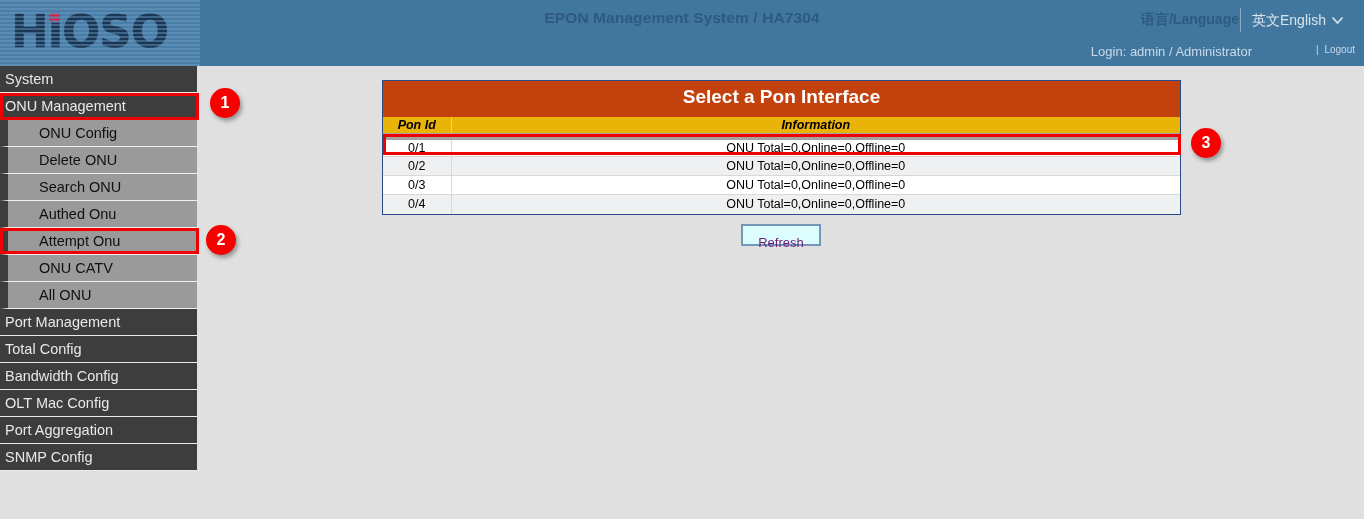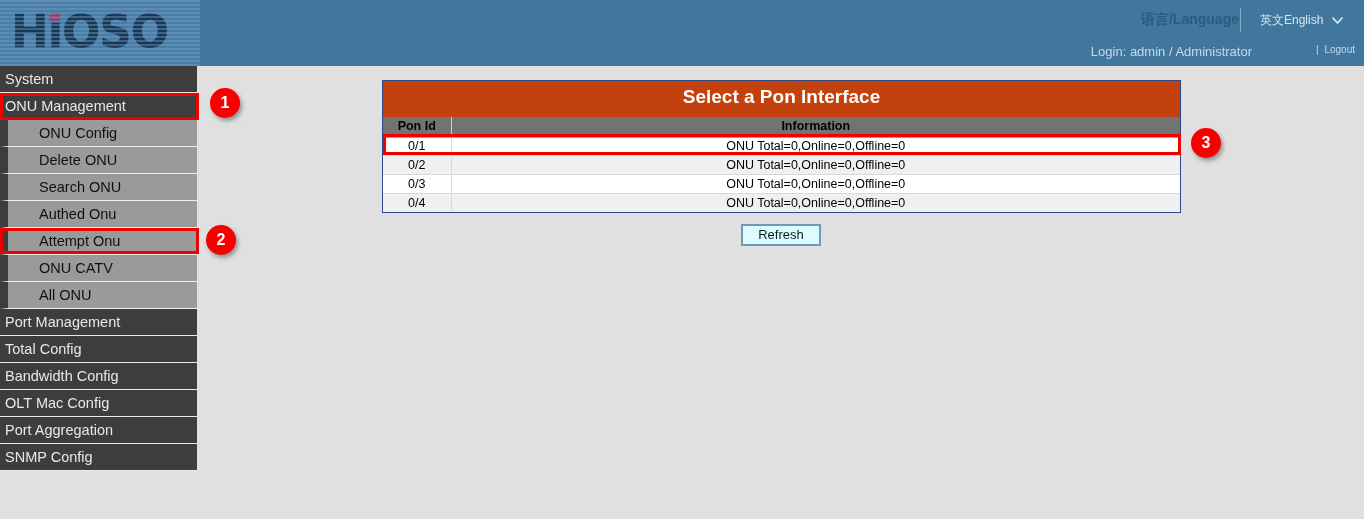--- a/index.html
+++ b/index.html
@@ -85,23 +85,23 @@
     color: #2e5a80;
   }
   #lang-select {
     position: absolute;
     right: 10px; top: 8px;
     width: 114px; height: 24px;
     border: none;
     border-left: 1px solid #8aaac6;
     background: transparent;
     color: #d8e4ee;
-    font-size: 12px;
+    font-size: 14px;
     font-family: "Liberation Sans", sans-serif;
-    padding-left: 19px;
+    padding-left: 11px;
     line-height: 24px;
     cursor: pointer;
   }
   #lang-select .chev {
     position: absolute;
     right: 10px; top: 1px;
     font-size: 13px;
     color: #d8e4ee;
   }
   #login-info {
@@ -198,27 +198,28 @@
     font-weight: bold;
     text-align: center;
     line-height: 32px;
   }
   table.pon {
     width: 100%;
     border-collapse: collapse;
     font-size: 12.5px;
   }
   table.pon th {
-    background: #737373;
+    background: #eab308;
     color: #000;
     font-size: 12.5px;
     font-weight: bold;
     height: 19px;
-    border-bottom: 3px solid #a3a3a3;
+    border-bottom: 7px solid #a3a3a3;
     border-right: 1px solid #cfcfcf;
+    font-style: italic;
   }
   table.pon th.col-info { border-right: none; }
   table.pon td {
     height: 19px;
     text-align: center;
     color: #000;
     border-bottom: 1px solid #d8d8d8;
     border-right: 1px solid #d8d8d8;
   }
   table.pon td.col-info { border-right: none; }
@@ -226,42 +227,43 @@
   table.pon tr.odd td { background: #ffffff; }
   table.pon tr.even td { background: #eff0f1; }
   table.pon tr:last-child td { border-bottom: none; }
 
   #refresh-btn {
     position: absolute;
     left: 544px; top: 158px;
     width: 80px; height: 22px;
     background: #ddfcfe;
     border: 2px solid #7397b8;
-    color: #0f172a;
+    color: #701a75;
     font-size: 13px;
     font-family: "Liberation Sans", sans-serif;
     text-align: center;
     line-height: 18px;
     cursor: pointer;
-    padding: 0;
+    padding: 8px;
   }
 </style>
 </head>
 <body>
 
 <div id="header">
 
   <div id="logo-area">
     <div id="logo-stripes"></div>
     <div id="logo-text">HiOSO</div>
     <div id="logo-dot"></div>
     <div id="logo-dot-mask"></div>
     <div id="logo-mask"></div>
   </div>
 
+  <div id="app-title">EPON Management System / HA7304</div>
 
   <div id="lang-label">语言/Language</div>
 
   <div id="lang-select">
     <span>英文English</span>
     <span class="chev">
       <svg width="13" height="22" viewBox="0 0 13 22" aria-hidden="true">
         <path d="M2 9 L6.5 14 L11 9" stroke="#d8e4ee" stroke-width="1.8" fill="none" stroke-linecap="round" stroke-linejoin="round"></path>
       </svg>
     </span>

